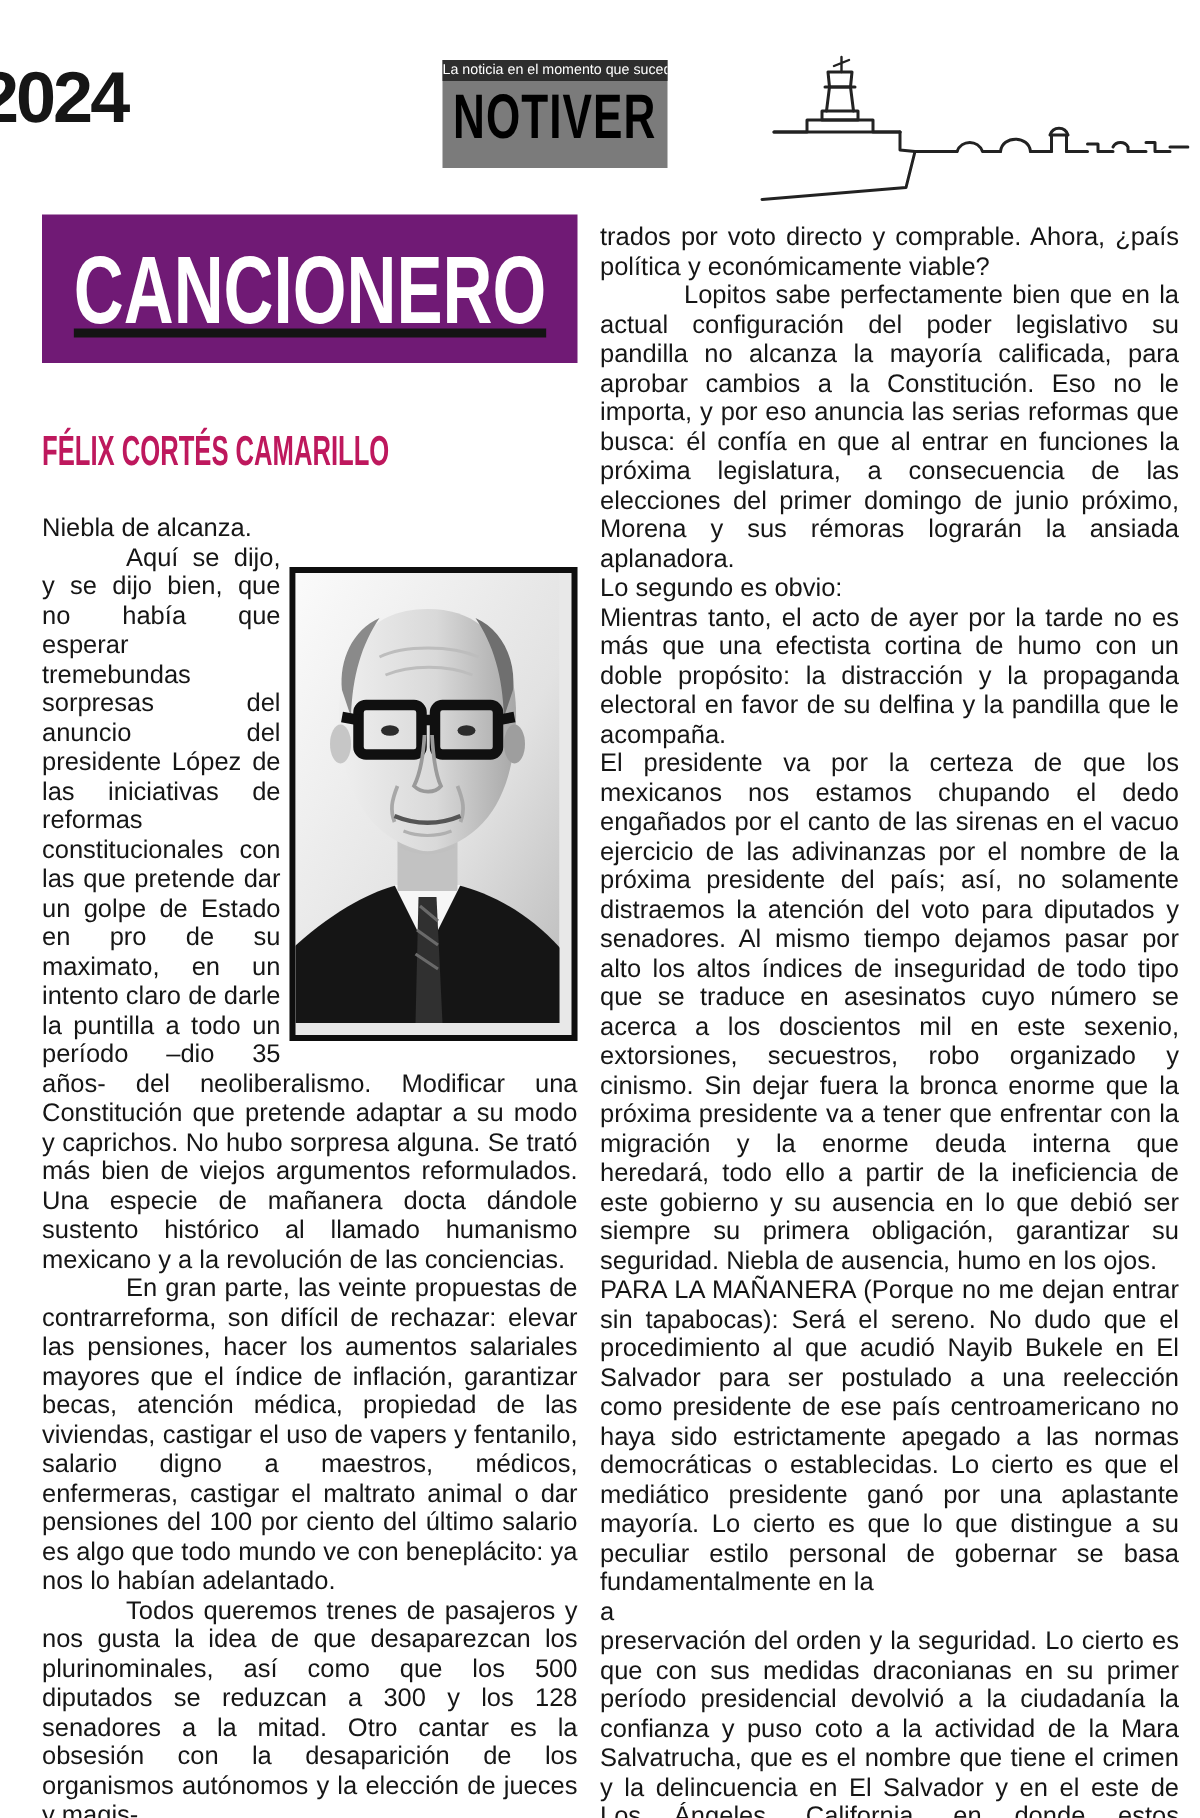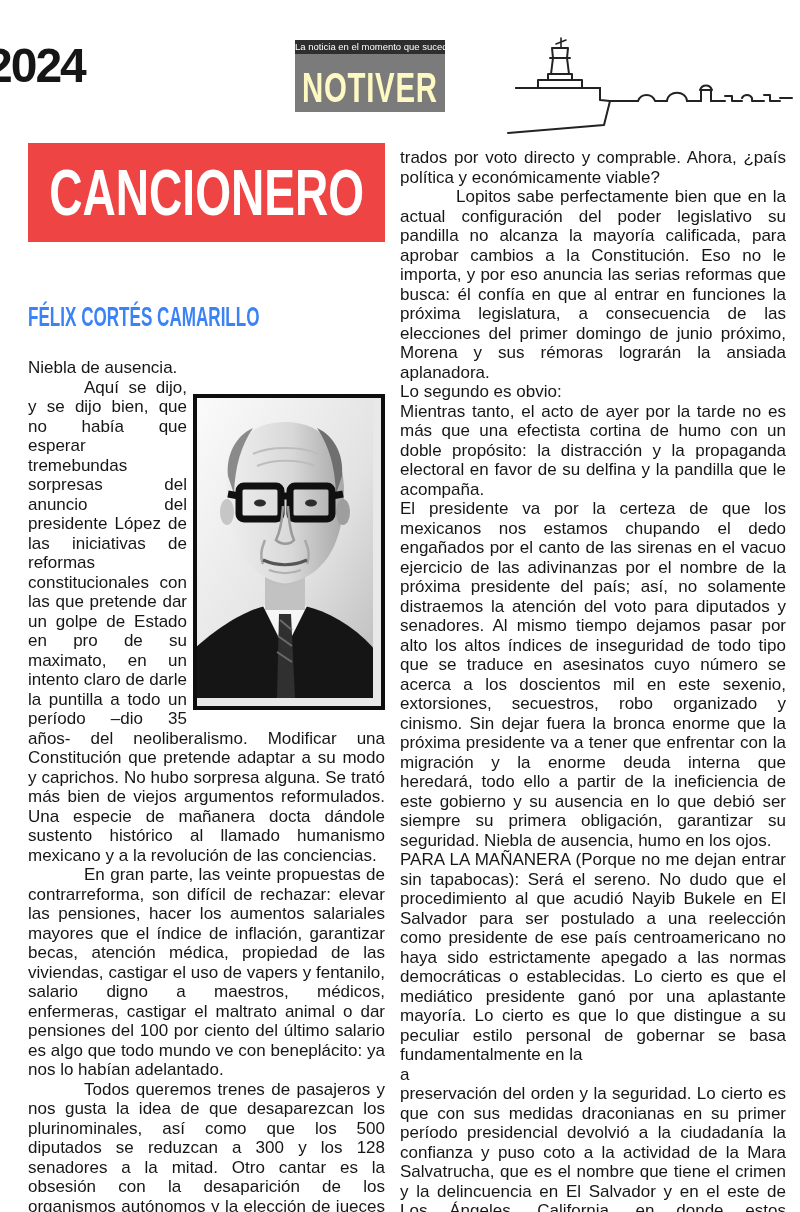--- a/index.html
+++ b/index.html
@@ -21,38 +21,38 @@
     position:absolute;left:295px;top:40px;width:150px;height:72px;
     background:#7b7b7b;
     display:flex;flex-direction:column;align-items:stretch;
   }
   #logo .tagline{
     background:#2e2e2e;color:#ffffff;
     font-size:9.5px;line-height:14px;height:14px;
     text-align:center;white-space:nowrap;overflow:hidden;
   }
   #logo .name{
-    flex:1;display:flex;align-items:flex-end;justify-content:center;
-    color:#fef9c3;font-weight:bold;font-size:42px;letter-spacing:1px;
+    flex:1;display:flex;align-items:flex-start;justify-content:center;
+    color:#000000;font-weight:bold;font-size:42px;letter-spacing:1px;
   }
   .squeeze{display:inline-block;transform-origin:50% 50%;white-space:nowrap;}
   #sketch{position:absolute;left:478px;top:30px;width:315px;height:112px;}
   
   #left-col{position:absolute;left:28px;top:143px;width:357px;}
   #banner{
-    background:#ef4444;height:99px;
-    display:flex;align-items:center;justify-content:center;
+    background:#701a75;height:99px;
+    display:flex;align-items:center;justify-content:center;text-decoration:underline;
   }
   #banner .banner-text{
     color:#ffffff;font-weight:bold;font-size:64px;letter-spacing:0px;
     transform:scaleX(0.72);
   }
   #byline{
-    margin-top:60px;
-    font-weight:bold;font-size:28px;line-height:30px;color:#3b82f6;
+    margin-top:44px;
+    font-weight:bold;font-size:28px;line-height:30px;color:#be185d;
   }
   #byline .squeeze{transform:scaleX(0.61);transform-origin:0 50%;}
   #headline{
     margin-top:4px;
     font-weight:bold;font-size:62px;line-height:66px;color:#1b1b1b;
   }
   #headline .squeeze{transform:scaleX(0.72);transform-origin:0 50%;}
   
   .body-text{font-size:17px;line-height:19.5px;text-align:justify;color:#161616;}
   .body-text p{margin:0;}
@@ -172,21 +172,21 @@
           <path d="M86 108 C85 126 82 136 79 142 C84 147 93 147 97 142 C94 136 92 126 91 108" stroke="#9a9a9a" stroke-width="2.5" fill="none"></path>
 
           <path d="M68 142 C64 152 63 158 66 166 M108 142 C112 152 113 158 110 166" stroke="#a8a8a8" stroke-width="2.5" fill="none"></path>
 
           <path d="M66 162 C80 168 96 168 110 162" stroke="#555555" stroke-width="3" fill="none"></path>
           <path d="M72 172 C82 176 94 176 104 172" stroke="#b0b0b0" stroke-width="2" fill="none"></path>
 
           <path d="M70 182 C80 188 96 188 106 182" stroke="#c0c0c0" stroke-width="2" fill="none"></path>
         </svg>
       </div>
-      <p>Niebla de ausencia.</p>
+      <p>Niebla de alcanza.</p>
       <p class="indent">Aquí se dijo, y se dijo bien, que no había que esperar tremebundas sorpresas del anuncio del presidente López de las iniciativas de reformas constitucionales con las que pretende dar un golpe de Estado en pro de su maximato, en un intento claro de darle la puntilla a todo un período –dio 35 años- del neoliberalismo. Modificar una Constitución que pretende adaptar a su modo y caprichos. No hubo sorpresa alguna. Se trató más bien de viejos argumentos reformulados. Una especie de mañanera docta dándole sustento histórico al llamado humanismo mexicano y a la revolución de las conciencias.</p>
       <p class="indent">En gran parte, las veinte propuestas de contrarreforma, son difícil de rechazar: elevar las pensiones, hacer los aumentos salariales mayores que el índice de inflación, garantizar becas, atención médica, propiedad de las viviendas, castigar el uso de vapers y fentanilo, salario digno a maestros, médicos, enfermeras, castigar el maltrato animal o dar pensiones del 100 por ciento del último salario es algo que todo mundo ve con beneplácito: ya nos lo habían adelantado.</p>
       <p class="indent">Todos queremos trenes de pasajeros y nos gusta la idea de que desaparezcan los plurinominales, así como que los 500 diputados se reduzcan a 300 y los 128 senadores a la mitad. Otro cantar es la obsesión con la desaparición de los organismos autónomos y la elección de jueces y magis-</p>
     </div>
   </div>
 
   <div id="right-col" class="body-text">
     <p>trados por voto directo y comprable. Ahora, ¿país política y económicamente viable?</p>
     <p class="indent">Lopitos sabe perfectamente bien que en la actual configuración del poder legislativo su pandilla no alcanza la mayoría calificada, para aprobar cambios a la Constitución. Eso no le importa, y por eso anuncia las serias reformas que busca: él confía en que al entrar en funciones la próxima legislatura, a consecuencia de las elecciones del primer domingo de junio próximo, Morena y sus rémoras lograrán la ansiada aplanadora.</p>
     <p>Lo segundo es obvio:</p>

